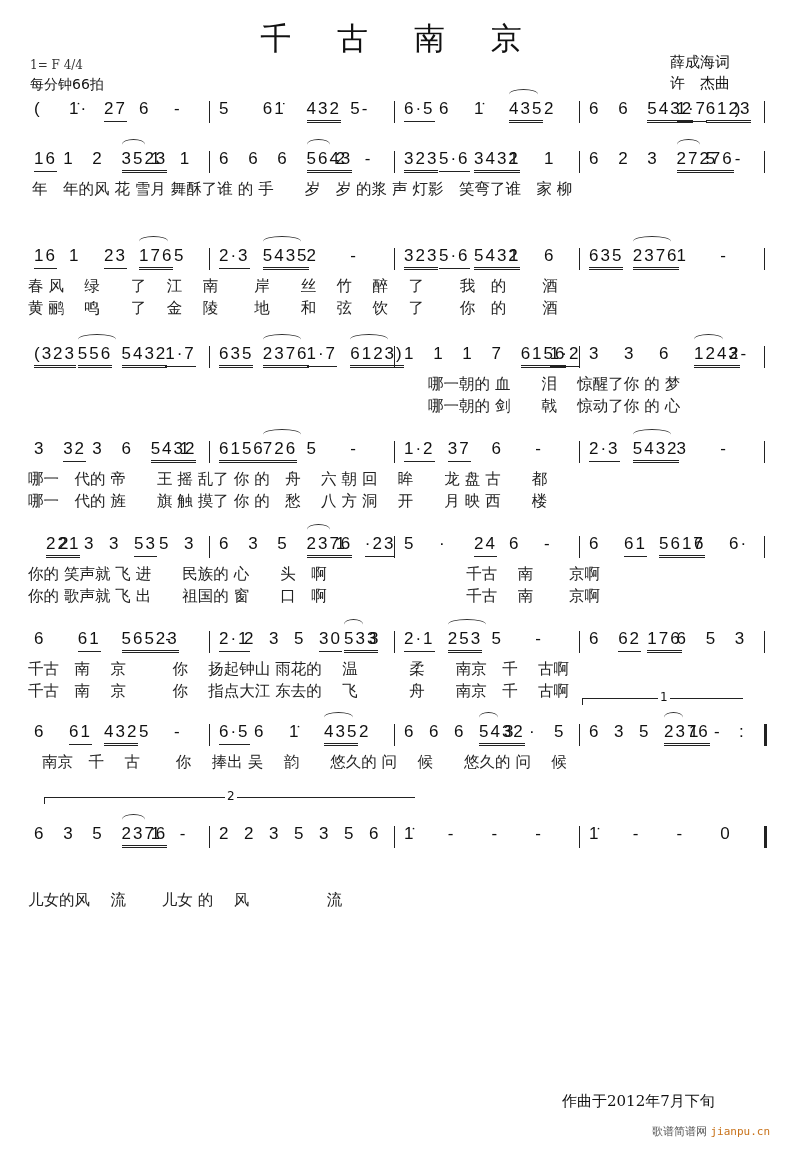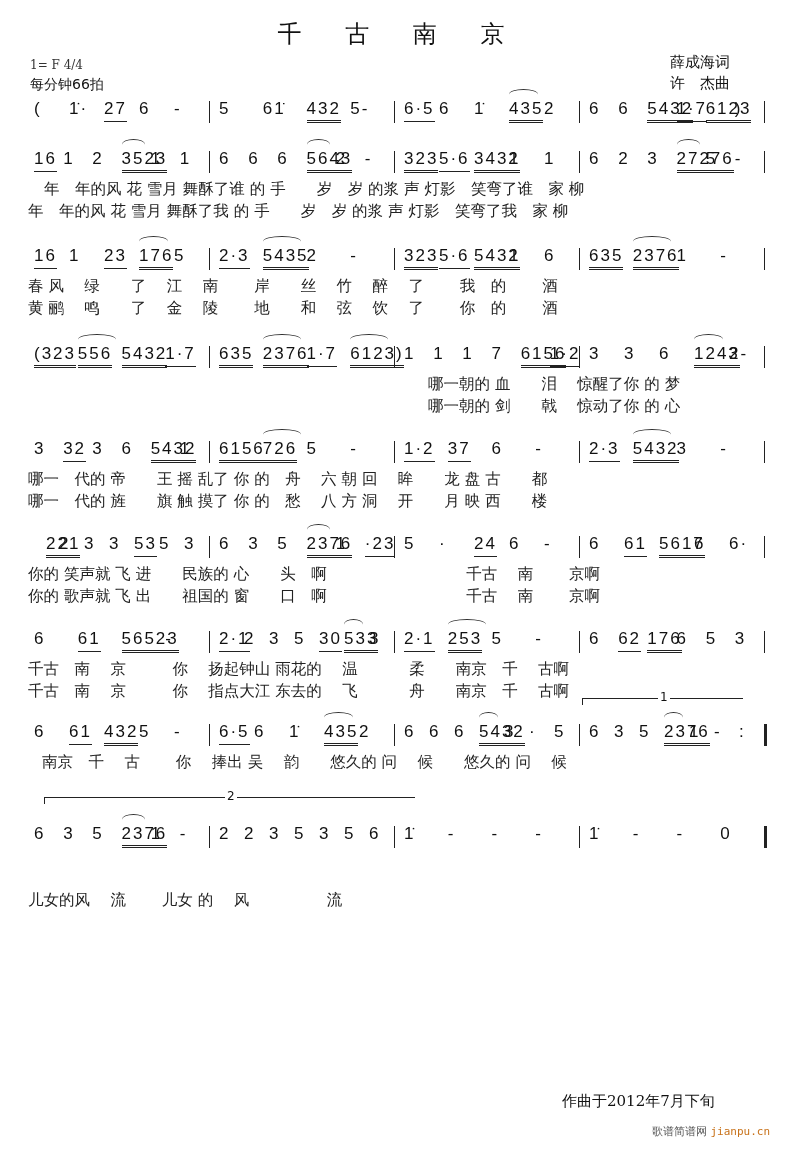--- a/index.html
+++ b/index.html
@@ -1,17 +1,17 @@
 <!DOCTYPE html>
 <html><head>
 <meta charset="utf-8">
 <style>
   html,body{margin:0;padding:0;background:#fff;}
   body{width:800px;height:1150px;position:relative;overflow:hidden;color:#111;font-family:"DejaVu Sans","Liberation Sans",sans-serif;}
-  .title{position:absolute;top:18px;left:0;width:800px;text-align:center;font-family:"DejaVu Serif","Liberation Serif",serif;font-size:24px;letter-spacing:18px;}
+  .title{position:absolute;top:18px;left:0;width:800px;text-align:center;font-family:"DejaVu Serif","Liberation Serif",serif;font-size:31px;letter-spacing:18px;}
   .meta-left{position:absolute;left:30px;top:56px;font-size:14px;line-height:19px;}
   .meta-left .key{font-family:"DejaVu Serif",serif;font-size:12px;color:#333;}
   .meta-right{position:absolute;right:70px;top:52px;font-family:"DejaVu Serif",serif;font-size:15px;line-height:21px;text-align:left;}
   .staff{position:absolute;left:28px;width:740px;}
   .notes{position:relative;height:34px;white-space:nowrap;font-family:"Liberation Sans","DejaVu Sans",sans-serif;font-size:17px;}
   .bar{position:absolute;top:6px;width:1px;height:22px;background:#222;}
   .bar.final{width:3px;}
   .grp{position:absolute;top:4px;display:inline-block;letter-spacing:2px;}
   .ul1{border-bottom:1px solid #222;padding-bottom:2px;}
   .ul2{border-bottom:3px double #222;padding-bottom:1px;}
@@ -94,22 +94,21 @@
         <div class="bar" style="left: 551px;"></div>
         <span class="grp" style="left: 561px;">6</span>
         <span class="grp" style="left: 590.167px;">2</span>
         <span class="grp" style="left: 619.333px;">3</span>
         <span class="grp ul2" style="left: 648.5px;">27276</span>
         <div class="slur" style="left: 648.5px; top: -6px; width: 23.1667px;"></div>
         <span class="grp" style="left: 677.667px;">5</span>
         <span class="grp" style="left: 706.833px;">-</span>
         <div class="bar" style="left: 736px;"></div>
       </div>
-      <div class="lyr"><span style="left: 16px; text-align: center;">年　年的风 花 雪月 舞酥了谁 的 手　　岁　岁 的浆 声 灯影　笑弯了谁　家 柳</span></div>
-      <div class="lyr"><span style="left: 0px;">年　年的风 花 雪月 舞酥了我 的 手　　岁　岁 的浆 声 灯影　笑弯了我　家 柳</span></div>
+      <div class="lyr"><span style="left: 4px; text-align: center;">年　年的风 花 雪月 舞酥了谁 的 手　　岁　岁 的浆 声 灯影　笑弯了谁　家 柳</span></div>
     </div>
     <div class="staff" style="top: 242px;">
       <div class="notes">
         <span class="grp ul1" style="left: 6px;">16</span>
         <span class="grp" style="left: 41px;">1</span>
         <span class="grp ul1" style="left: 76px;">23</span>
         <span class="grp ul2" style="left: 111px;">176</span>
         <div class="slur" style="left: 111px; top: -6px; width: 29px;"></div>
         <span class="grp" style="left: 146px;">5</span>
         <div class="bar" style="left: 181px;"></div>

